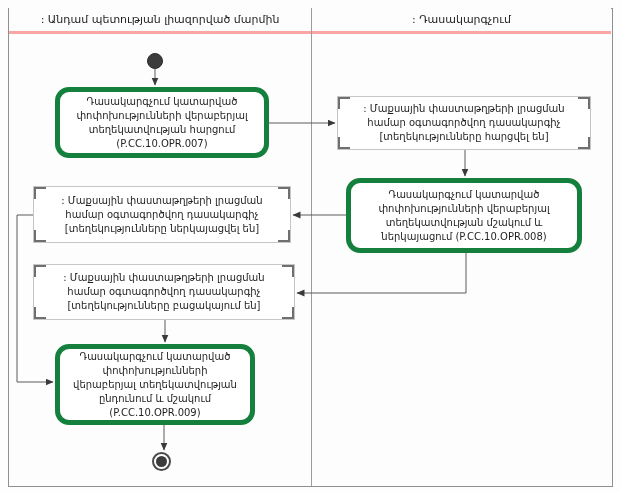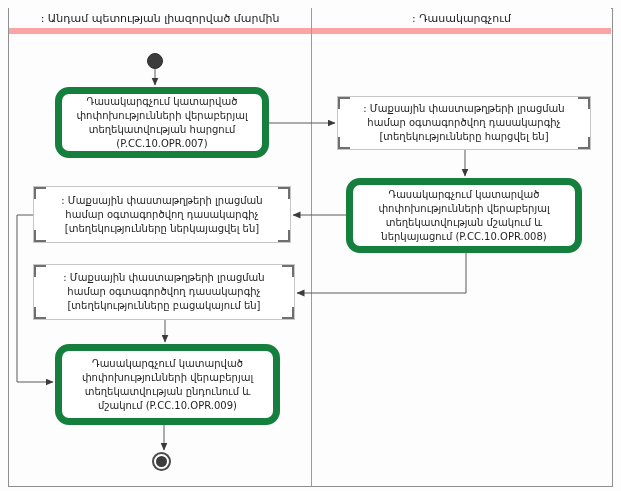--- a/index.html
+++ b/index.html
@@ -8,52 +8,52 @@
     font-family:"DejaVu Sans",sans-serif;color:#1f1f1f;overflow:hidden;
   }
   .frame{
     position:absolute;left:8px;top:8px;width:603px;height:477px;
     border:1px solid #8f8f8f;background:transparent;
   }
   .lane-divider{
     position:absolute;left:311px;top:8px;width:1px;height:478px;background:#9b9b9b;
   }
   .lane-header{
-    position:absolute;top:8px;height:26px;border-bottom:6px solid #fca5a5;
+    position:absolute;top:8px;height:26px;border-bottom:3px solid #fca5a5;
     display:flex;align-items:center;justify-content:center;
     font-size:11px;color:#1f1f1f;background:#fdfdfd;box-sizing:border-box;
   }
   .lane-header.left{left:9px;width:302px;}
   .lane-header.right{left:312px;width:299px;}
   .node{
     position:absolute;box-sizing:border-box;background:#ffffff;
     display:flex;align-items:center;justify-content:center;text-align:center;
     font-size:10px;line-height:1.4;padding:4px 10px;
   }
-  .action{border:7px solid #15803d;border-radius:14px;}
+  .action{border:5px solid #15803d;border-radius:14px;}
   .object{
     border:1px solid #c6c6c6;
     background-color:#ffffff;
     background-image:
       linear-gradient(#6f6f6f,#6f6f6f),linear-gradient(#6f6f6f,#6f6f6f),
       linear-gradient(#6f6f6f,#6f6f6f),linear-gradient(#6f6f6f,#6f6f6f),
       linear-gradient(#6f6f6f,#6f6f6f),linear-gradient(#6f6f6f,#6f6f6f),
       linear-gradient(#6f6f6f,#6f6f6f),linear-gradient(#6f6f6f,#6f6f6f);
     background-position:left top,left top,right top,right top,
                         left bottom,left bottom,right bottom,right bottom;
     background-size:2px 12px,12px 2px,2px 12px,12px 2px,
                     2px 12px,12px 2px,2px 12px,12px 2px;
     background-repeat:no-repeat;
   }
   #n-action1{left:55px;top:87px;width:214px;height:71px;}
   #n-object1{left:337px;top:96px;width:254px;height:54px;}
   #n-action2{left:346px;top:178px;width:236px;height:75px;}
   #n-object2{left:33px;top:186px;width:258px;height:57px;}
   #n-object3{left:33px;top:264px;width:262px;height:56px;}
-  #n-action3{left:55px;top:344px;width:225px;height:81px;}
+  #n-action3{left:55px;top:344px;width:200px;height:81px;}
   .start-node{
     position:absolute;left:147px;top:53px;width:16px;height:16px;
     border-radius:50%;background:#3c3c3c;border:1px solid #2c2c2c;box-sizing:border-box;
   }
   .final-node{
     position:absolute;left:152px;top:452px;width:19px;height:19px;
     border-radius:50%;border:2px solid #4a4a4a;box-sizing:border-box;
     display:flex;align-items:center;justify-content:center;background:#fff;
   }
   .final-node .dot{width:11px;height:11px;border-radius:50%;background:#3c3c3c;}

